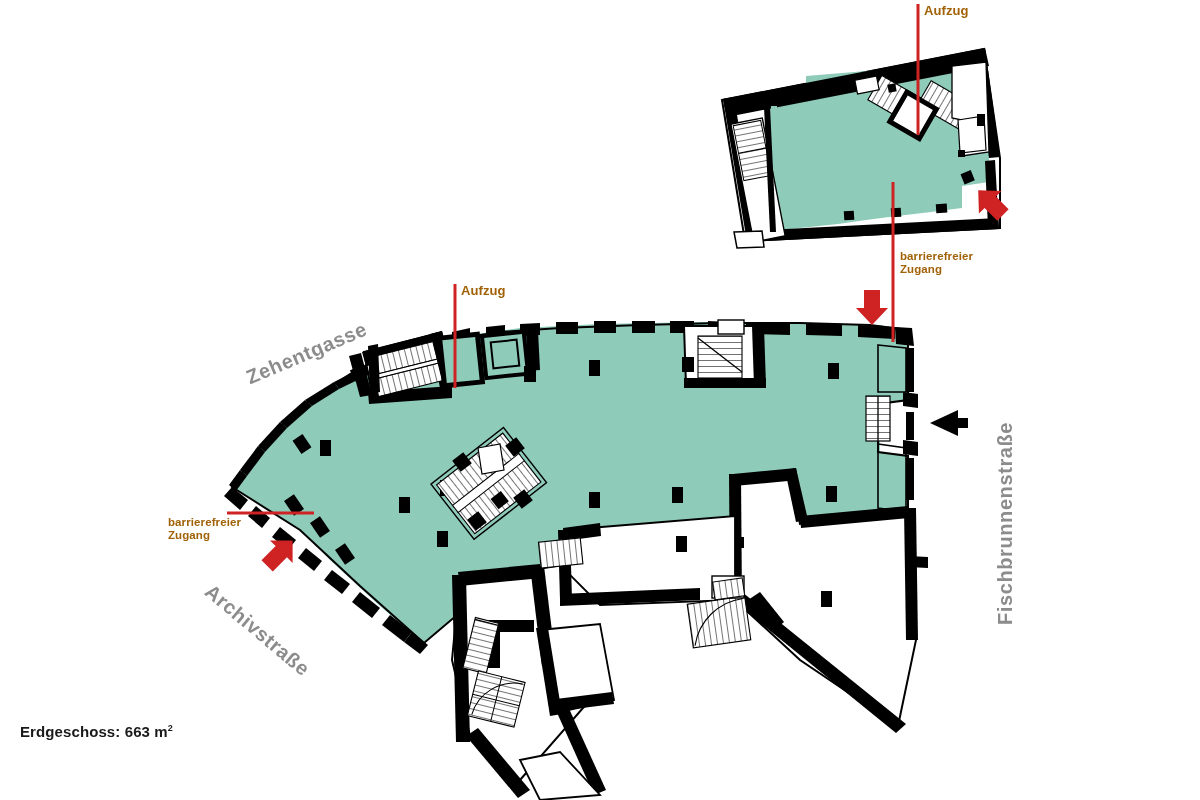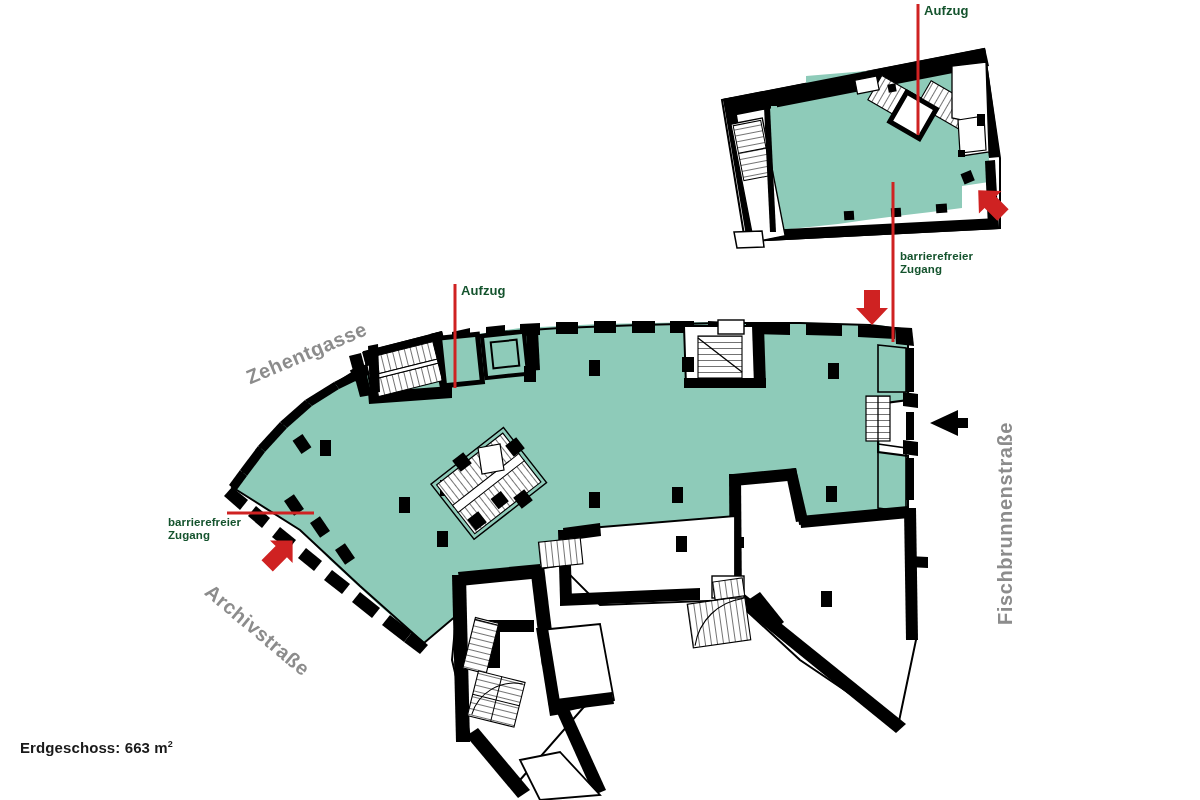--- a/index.html
+++ b/index.html
@@ -5,36 +5,36 @@
 <style>
   html,body{margin:0;padding:0;background:#ffffff;}
   body{
     width:1200px;height:800px;position:relative;overflow:hidden;
     font-family:"Liberation Sans","DejaVu Sans",sans-serif;
   }
   #stage{position:absolute;inset:0;width:1200px;height:800px;}
   svg#plan{position:absolute;left:0;top:0;width:1200px;height:800px;display:block;}
 
   .area-caption{
-    position:absolute;left:20px;top:739px;
+    position:absolute;left:20px;top:723px;
     font-size:15px;font-weight:bold;color:#1a1a1a;
     letter-spacing:.1px;white-space:nowrap;
   }
   .area-caption sup{font-size:9px;vertical-align:super;}
 
   .street-label{
     position:absolute;
     font-size:20px;font-weight:bold;color:#8c8c8c;
     letter-spacing:.6px;white-space:nowrap;
     transform-origin:left top;
   }
 
   .red-label{
     position:absolute;
-    font-size:11.5px;font-weight:bold;color:#14532d;
+    font-size:11.5px;font-weight:bold;color:#a16207;
     line-height:12.5px;white-space:nowrap;letter-spacing:.1px;
   }
   .red-label.big{font-size:13px;line-height:14px;}
 </style>
 </head>
 <body>
 
 <div id="stage">
 
   <svg id="plan" viewBox="0 0 1200 800">

